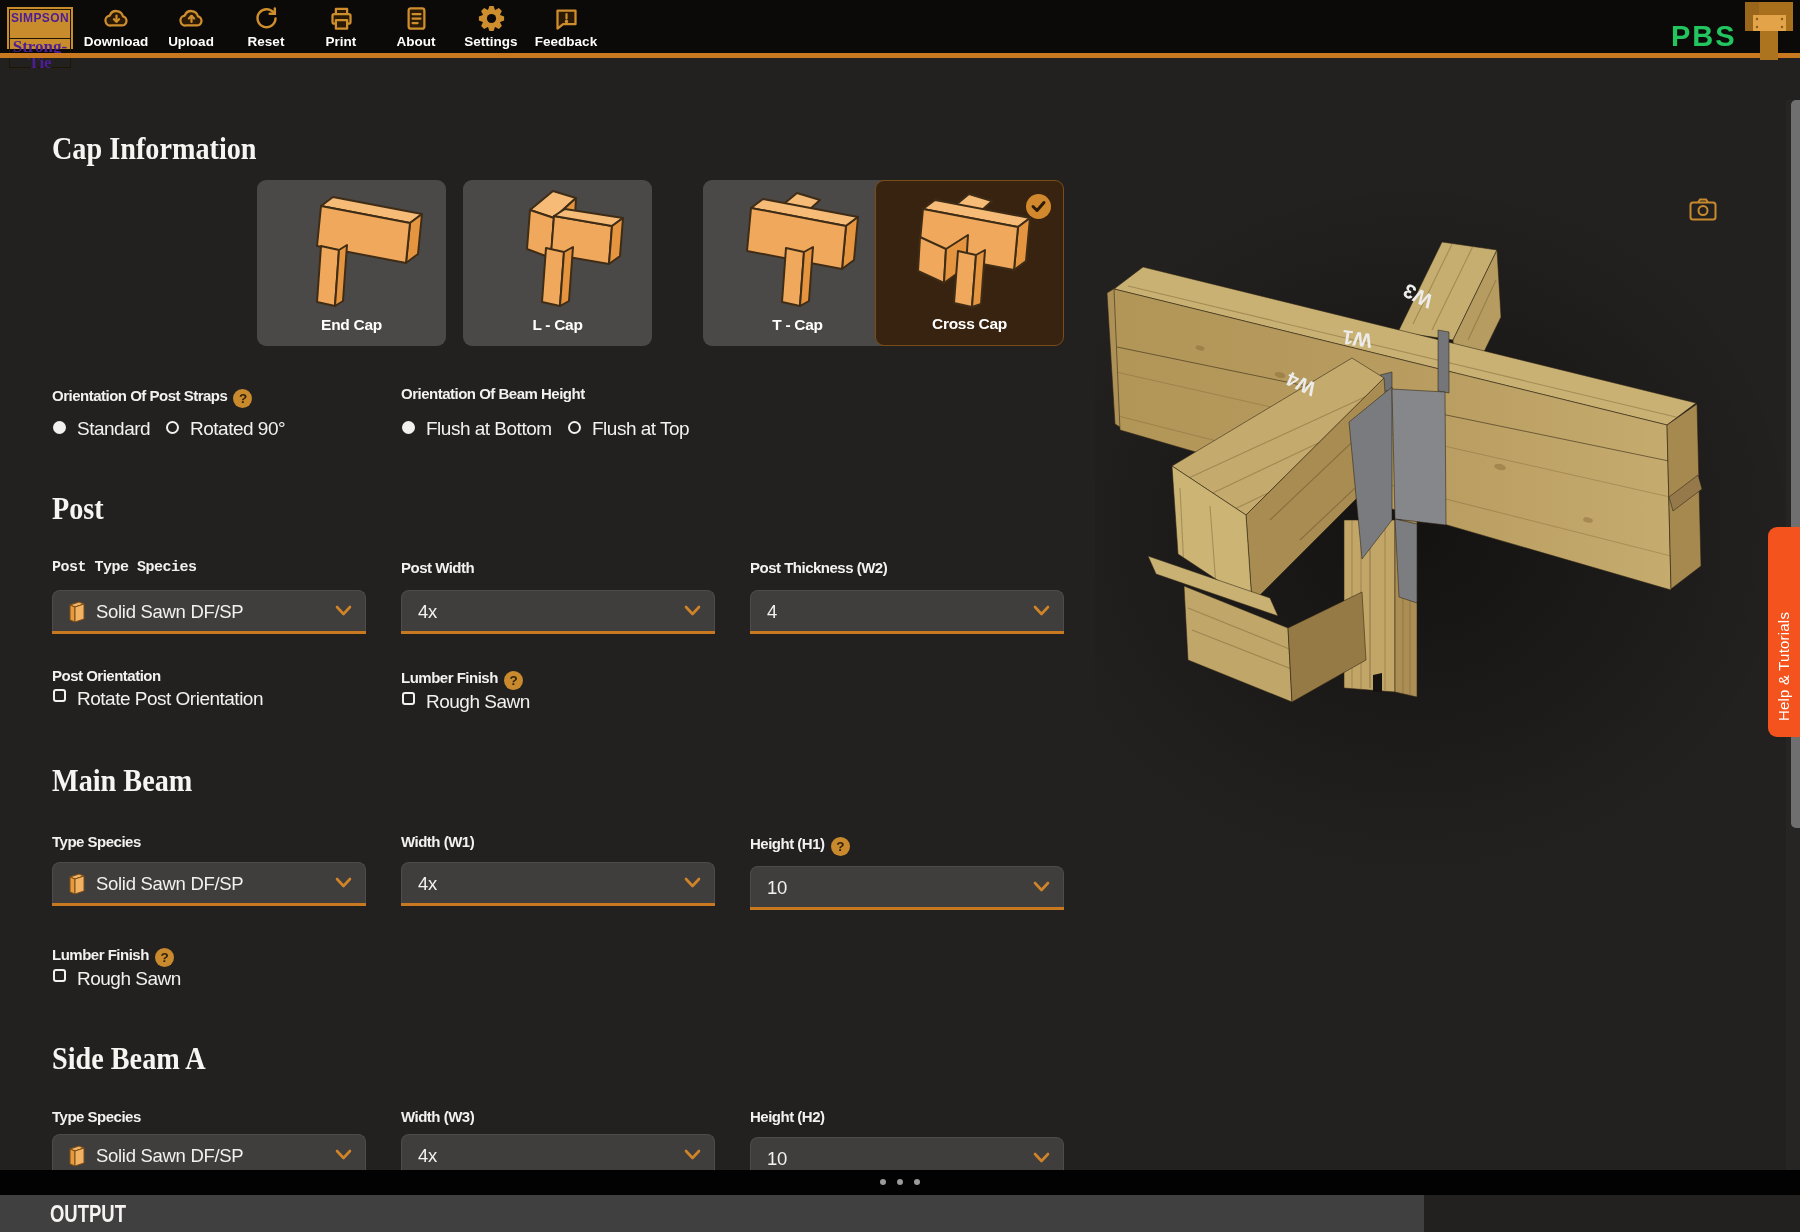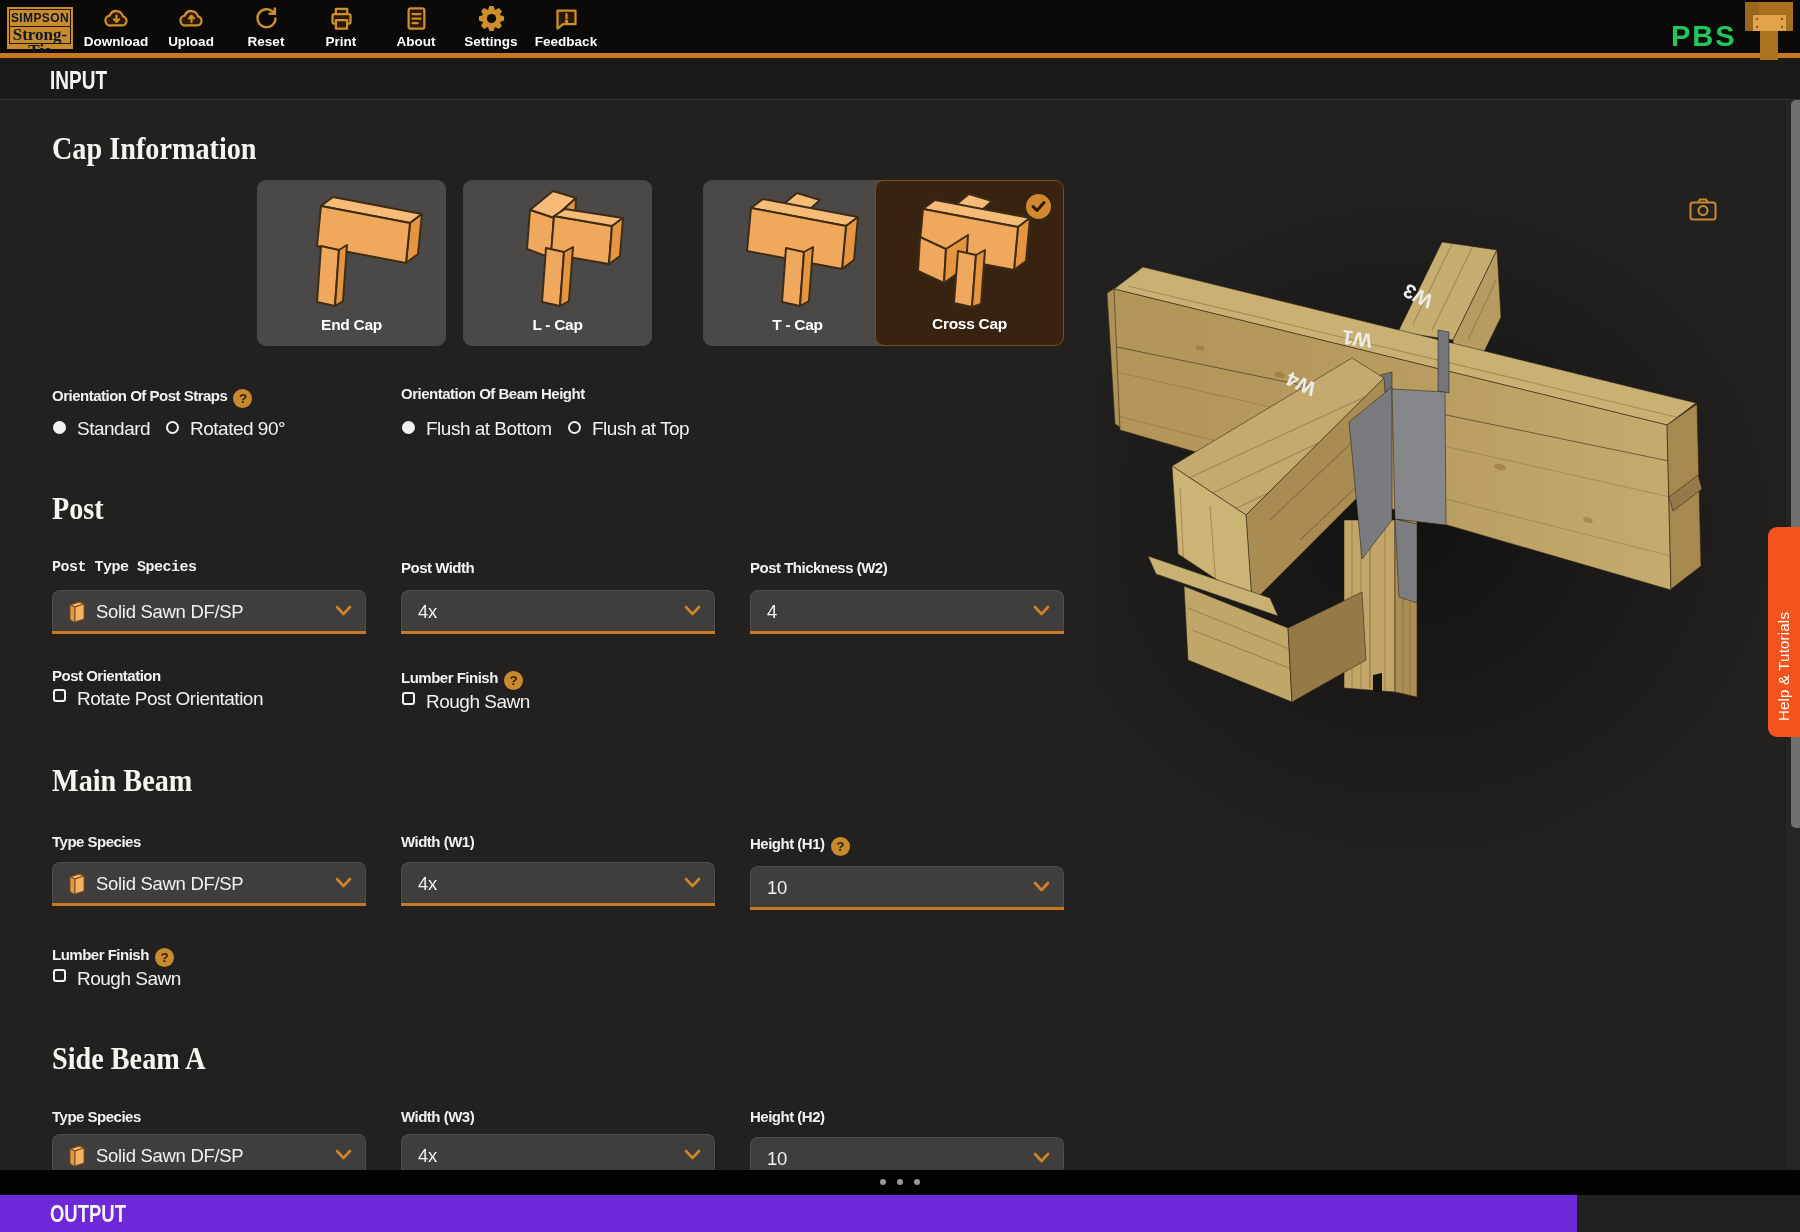--- a/index.html
+++ b/index.html
@@ -1,21 +1,21 @@
 <!DOCTYPE html>
 <html><head>
 <meta charset="utf-8">
 <style>
 * { margin:0; padding:0; box-sizing:border-box; }
 html,body { width:1800px; height:1232px; overflow:hidden; background:#232120; font-family:"Liberation Sans", sans-serif; }
 #page { position:relative; width:1800px; height:1232px; }
 
 #toolbar { position:absolute; left:0; top:0; width:1800px; height:55px; background:#0b0a09; }
 #logo { position:absolute; left:7px; top:7px; width:66px; height:42px; background:#c98c2c; padding:2px; }
-#logo .cell { border:1.5px solid #201402; height:18px; line-height:16px; text-align:center; color:#0f172a; }
+#logo .cell { border:1.5px solid #201402; height:30px; line-height:16px; text-align:center; color:#4c1d95; }
 #logo .c1 { font-size:12px; font-weight:bold; letter-spacing:.4px; font-family:"Liberation Sans",sans-serif; }
 #logo .c2 { font-size:17px; font-weight:bold; font-family:"Liberation Serif",serif; margin-top:-1.5px; }
 .tbtn { position:absolute; top:5px; width:76px; text-align:center; }
 .tbtn svg { display:block; margin:0 auto; }
 .tbtn .lb { color:#fff; font-size:13.5px; font-weight:bold; margin-top:2px; }
 #pbs { position:absolute; left:1671px; top:20px; color:#22c55e; font-size:29px; font-weight:bold; letter-spacing:2px; }
 #tlogo { position:absolute; left:1744px; top:2px; width:50px; height:58px; z-index:5; }
 
 #orangeline { position:absolute; left:0; top:53px; width:1800px; height:5px; background:#c8791f; }
 #inputbar { position:absolute; left:0; top:58px; width:1800px; height:42px; background:#1b1a19; border-bottom:1px solid #35332f; }
@@ -43,21 +43,21 @@
 .card svg.icon { position:absolute; left:50%; top:6px; transform:translateX(-48%); }
 
 #helptab { position:absolute; left:1768px; top:426px; width:32px; height:210px; background:#f4531d; border-radius:9px 0 0 9px; }
 #helptab span { position:absolute; left:7px; top:194px; transform-origin:0 0; transform:rotate(-90deg); color:#fff; font-size:15px; white-space:nowrap; letter-spacing:.2px; }
 #strack { position:absolute; left:1786px; top:100px; width:14px; height:1070px; background:#262524; }
 #sthumb { position:absolute; left:1791px; top:100px; width:9px; height:728px; background:#6f6f6f; border-radius:5px 0 0 5px; }
 #viewerbg { position:absolute; left:1095px; top:0px; width:691px; height:1069px; background:radial-gradient(ellipse 520px 470px at 46% 40%, rgba(6,5,4,0.52), rgba(6,5,4,0) 74%); }
 
 #blackstrip { position:absolute; left:0; top:1170px; width:1800px; height:25px; background:#020202; }
 .dot { position:absolute; top:1179px; width:6px; height:6px; border-radius:50%; background:#9a9a9a; }
-#outputbar { position:absolute; left:0; top:1195px; width:1577px; height:37px; background:#6d28d9; }
+#outputbar { position:absolute; left:0; top:1195px; width:1424px; height:37px; background:#404040; }
 #outputbar span { position:absolute; left:50px; top:5px; color:#f5f4f2; font-size:24px; font-weight:bold; letter-spacing:0; transform:scaleX(0.77); transform-origin:0 50%; }
 </style>
 </head>
 <body>
 <div id="page">
   <div id="strack"></div>
   <div id="sthumb"></div>
   <div id="content">
     <div class="h1" style="left:52px; top:30px;">Cap Information</div>
 
@@ -421,23 +421,20 @@
       <rect x="1" y="0" width="14" height="29" fill="#9a661b"></rect>
       <rect x="9" y="13" width="33" height="16" fill="#e2a349"></rect>
       <rect x="16" y="29" width="18" height="29" fill="#ad741f"></rect>
       <circle cx="13" cy="17" r="1.2" fill="#8a5c18"></circle>
         <circle cx="38" cy="17" r="1.2" fill="#8a5c18"></circle>
       <circle cx="13" cy="25" r="1.2" fill="#8a5c18"></circle>
         <circle cx="38" cy="25" r="1.2" fill="#8a5c18"></circle>
     </svg>
   </div>
   <div id="orangeline"></div>
-  <div id="inputbar">
-      <span>INPUT</span>
-    </div>
   <div id="blackstrip"></div>
   <div class="dot" style="left:880px"></div>
   <div class="dot" style="left:897px"></div>
   <div class="dot" style="left:914px"></div>
   <div id="outputbar">
       <span>OUTPUT</span>
     </div>
 </div>
 
 </body></html>

